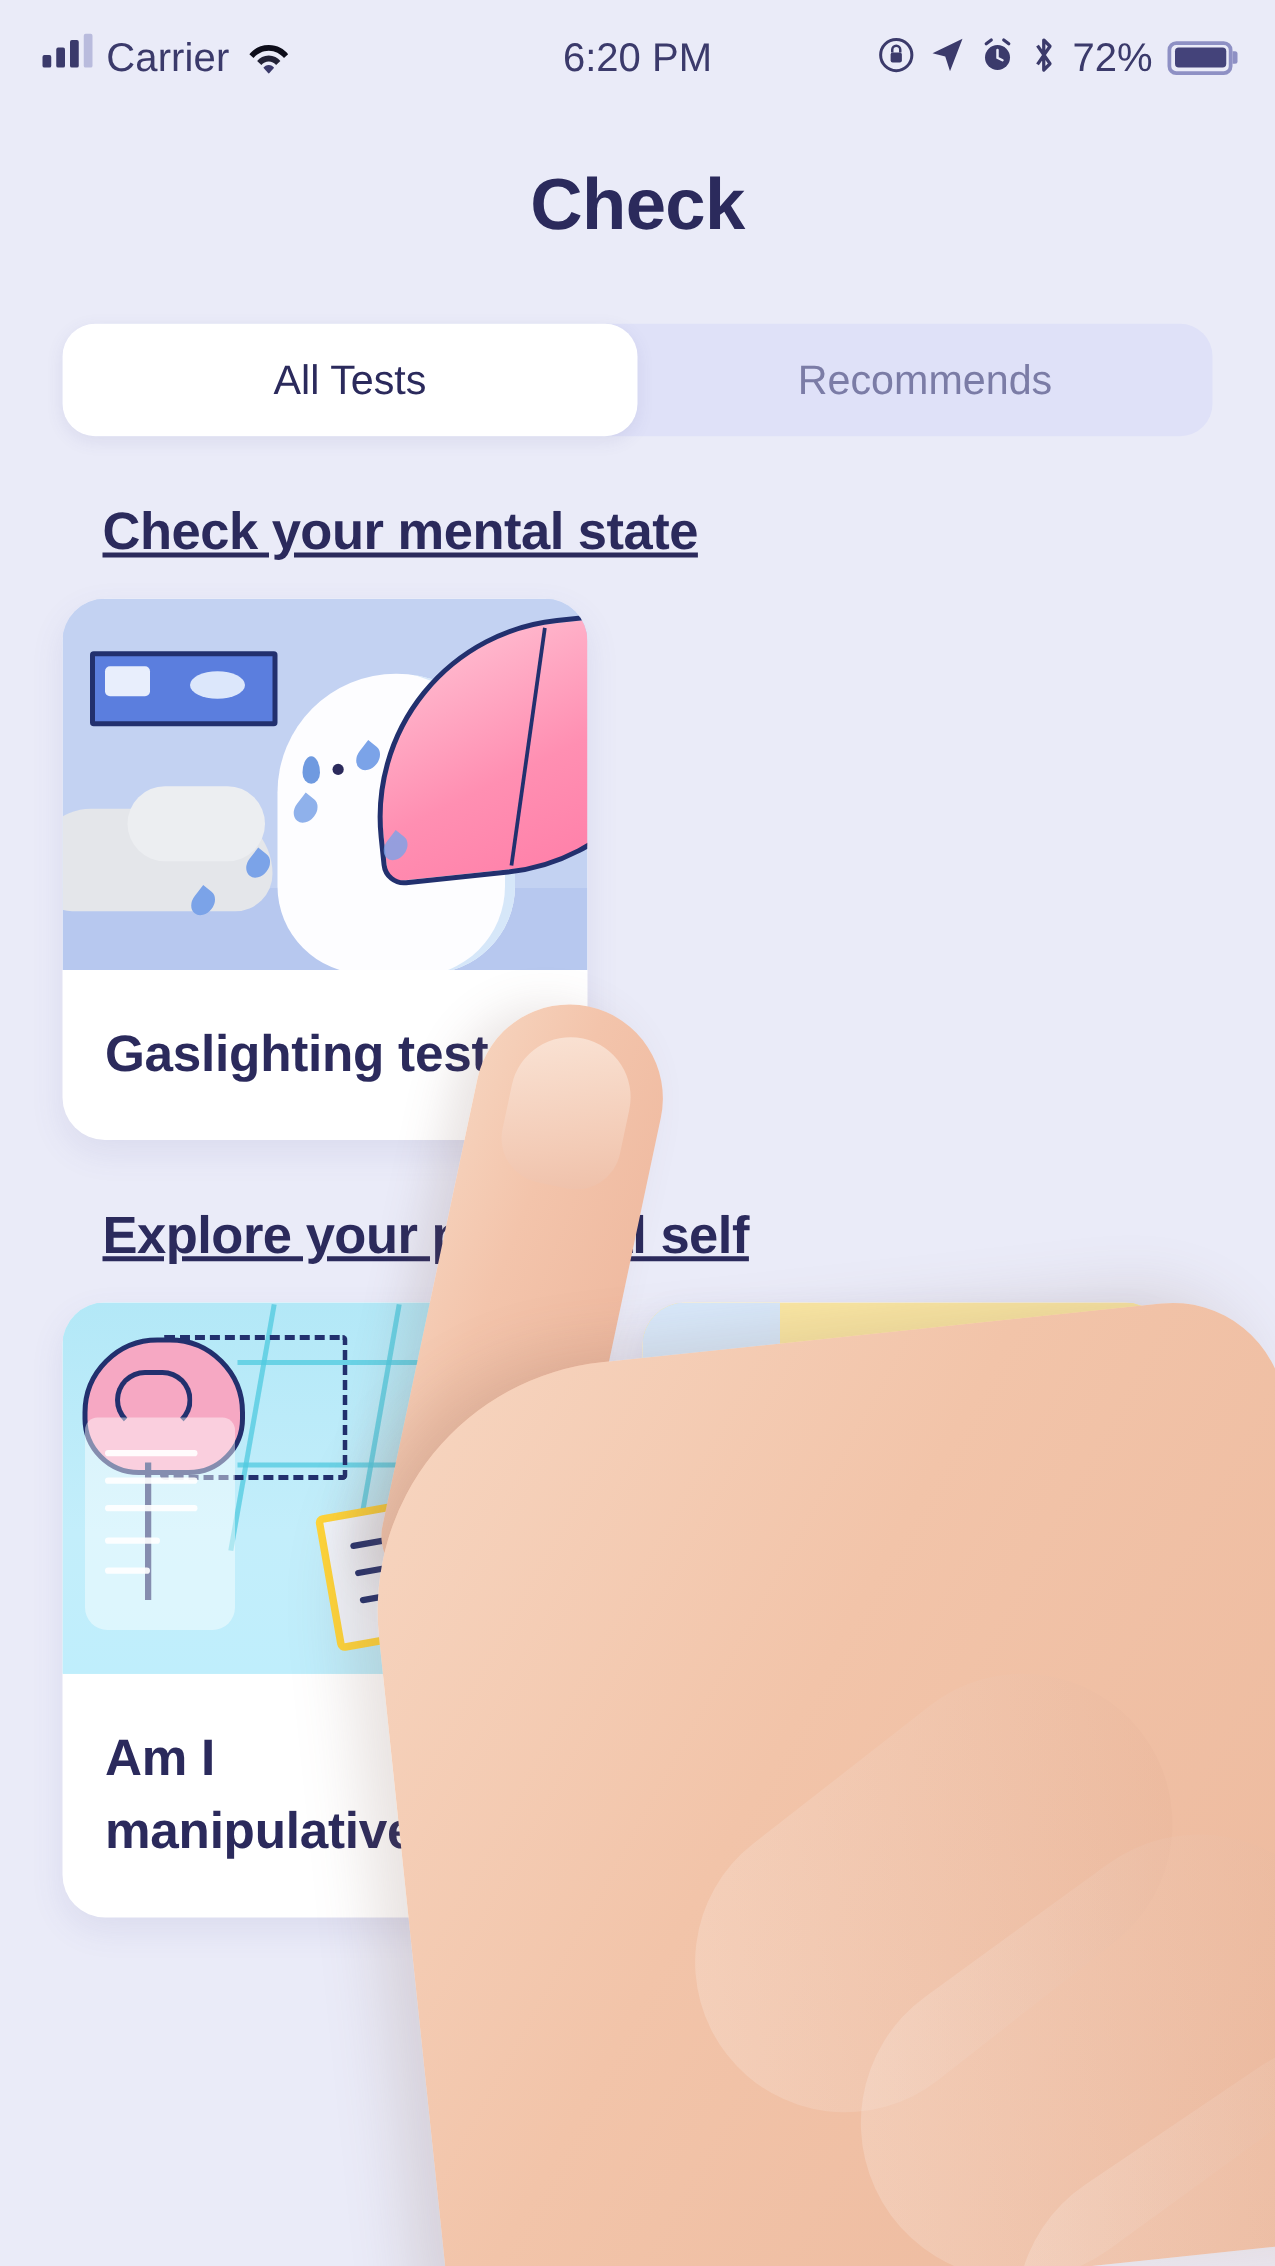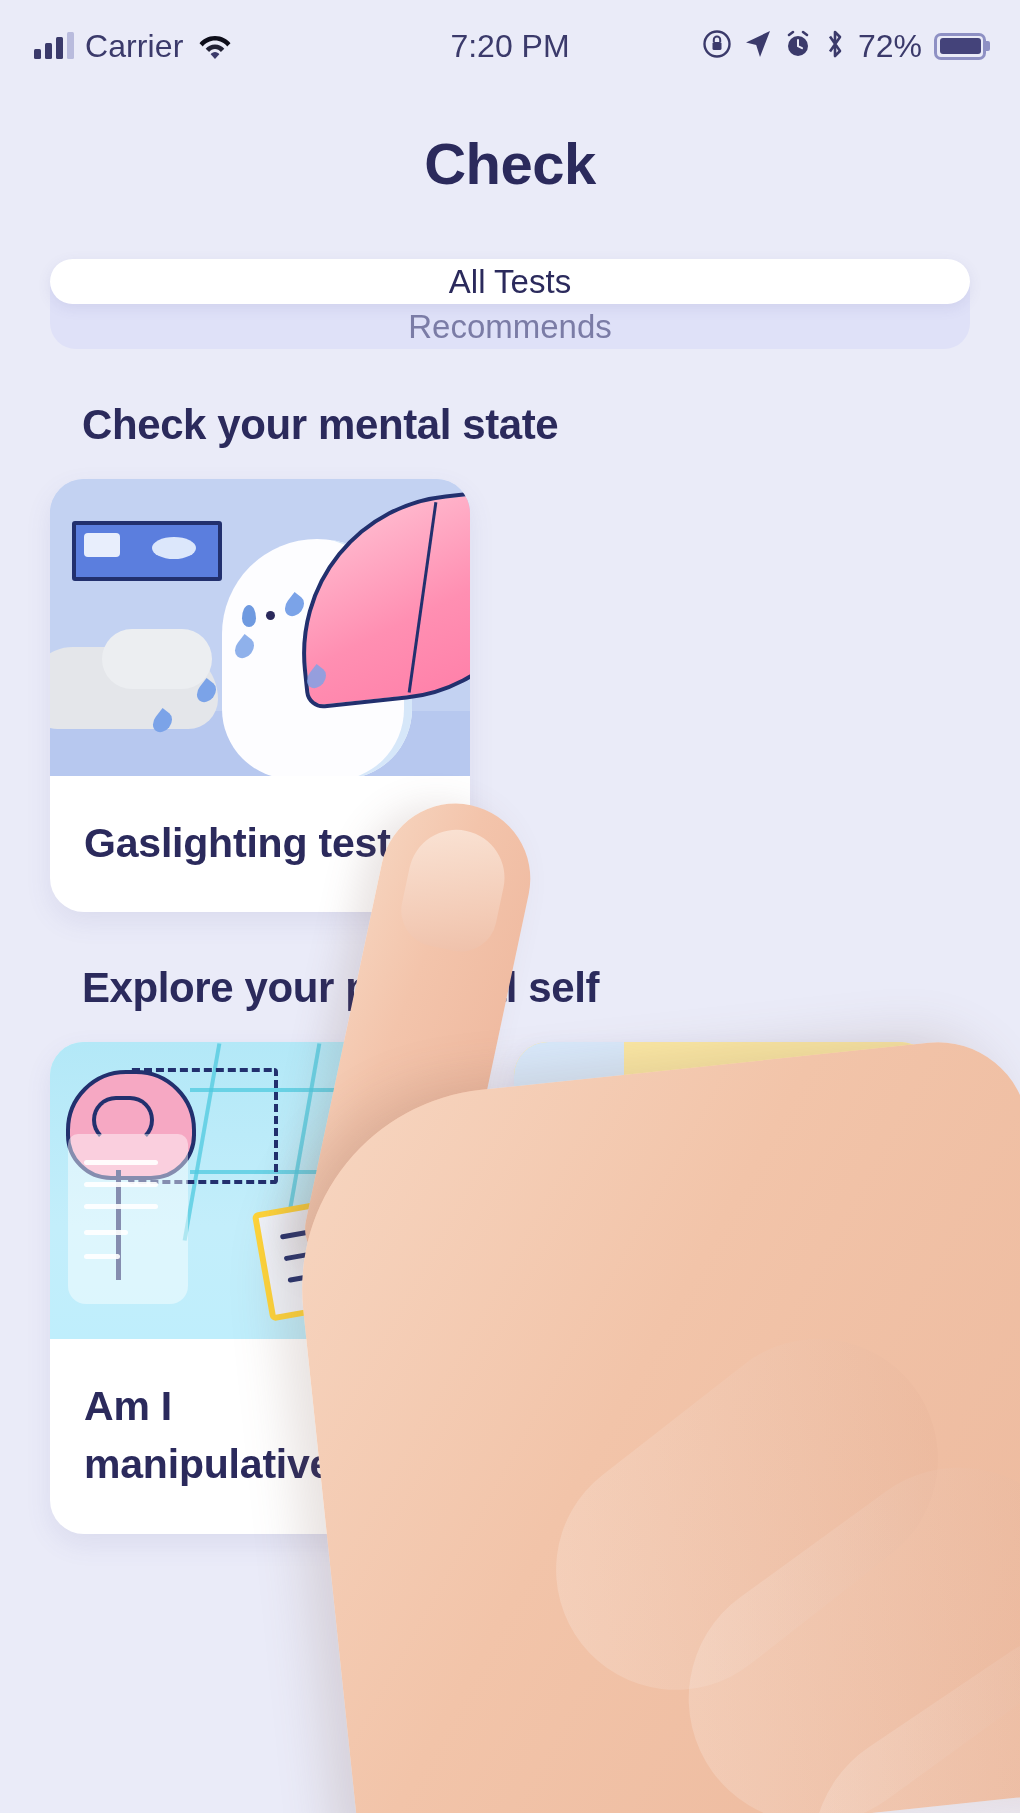--- a/index.html
+++ b/index.html
@@ -20,21 +20,20 @@
   .status-bar {
     height: 92px;
     display: flex;
     align-items: center;
     padding: 0 34px;
     position: relative;
     color: #3b3a6b;
   }
   .status-left {
     display: flex;
-    align-items: center;
     gap: 11px;
   }
   .signal-bars {
     display: flex;
     align-items: flex-end;
     gap: 4px;
     height: 26px;
   }
   .signal-bars i {
     display: block;
@@ -107,21 +106,20 @@
 
   
   .tabs {
     margin: 62px 50px 0 50px;
     height: 90px;
     background: #dfe1f8;
     border-radius: 26px;
     display: flex;
     align-items: stretch;
     position: relative;
-    flex-direction: column;
   }
   .tab {
     flex: 1 1 50%;
     display: flex;
     align-items: center;
     justify-content: center;
     font-size: 33px;
     color: #7b7ca6;
     border-radius: 26px;
     user-select: none;
@@ -135,20 +133,21 @@
   
   .section {
     margin-top: 52px;
   }
   .section-title {
     margin: 0 0 0 82px;
     font-size: 42px;
     font-weight: bold;
     color: #2b2a5c;
     letter-spacing: -0.4px;
+    text-decoration: underline;
   }
 
   .card-row {
     margin-top: 30px;
     display: flex;
     gap: 44px;
     padding-left: 50px;
     position: relative;
   }
 
@@ -444,21 +443,21 @@
     <span class="carrier-label">Carrier</span>
     <span class="wifi-icon">
       <svg width="34" height="26" viewBox="0 0 34 26">
         <path d="M17 3C10 3 4.6 6.4 1.5 10.3l3.3 3.1C7.6 10.1 12 7.6 17 7.6s9.4 2.5 12.2 5.8l3.3-3.1C29.4 6.4 24 3 17 3z" fill="#0d0d1a"></path>
         <path d="M17 11.4c-3.9 0-7.2 1.8-9.3 4.3l3.4 3.2c1.5-1.7 3.6-2.8 5.9-2.8s4.4 1.1 5.9 2.8l3.4-3.2c-2.1-2.5-5.4-4.3-9.3-4.3z" fill="#222236"></path>
         <path d="M17 19c-1.8 0-3.4 1-4.3 2.2L17 26l4.3-4.8C20.4 20 18.8 19 17 19z" fill="#3b3a6b"></path>
       </svg>
     </span>
   </div>
 
-  <div class="status-center">7:20 PM</div>
+  <div class="status-center">6:20 PM</div>
 
   <div class="status-right">
     <span>
       <svg width="30" height="30" viewBox="0 0 30 30">
         <circle cx="15" cy="15" r="12.5" fill="none" stroke="#3b3a6b" stroke-width="2.4"></circle>
         <rect x="10.5" y="13" width="9" height="8" rx="1.6" fill="#3b3a6b"></rect>
         <path d="M11.8 13v-2.2a3.2 3.2 0 0 1 6.4 0V13" fill="none" stroke="#3b3a6b" stroke-width="2"></path>
       </svg>
     </span>
     <span>

